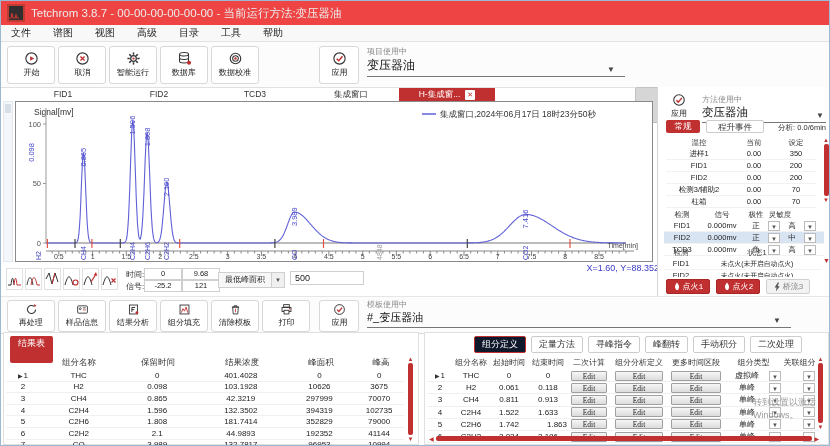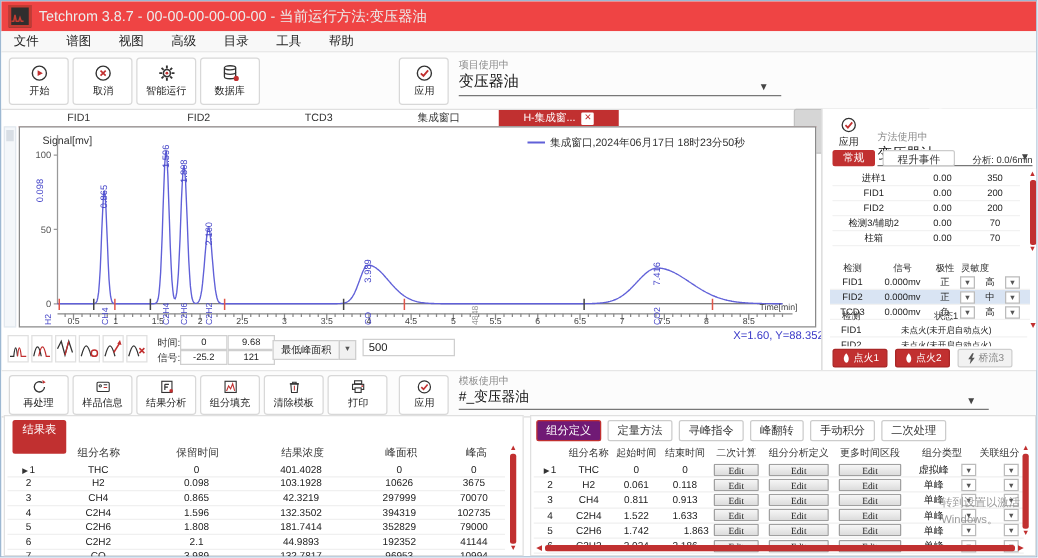--- a/index.html
+++ b/index.html
@@ -55,21 +55,21 @@
     color:#222;padding:0 4px;font-family:"Liberation Sans",sans-serif;}
   
   .panel{background:#fff;border:1px solid #e0e0e0;box-sizing:border-box;}
   #results-panel{left:2px;top:331px;width:416px;height:113px;}
   #def-panel{left:423px;top:331px;width:405px;height:113px;}
   .panel-tab-active{position:absolute;top:3px;height:27px;padding:0 8px;background:#c13030;color:#fff;
     font-size:9px;line-height:15px;border-radius:2px;}
   .def-tabs{position:absolute;left:4px;top:3px;display:flex;gap:5px;}
   .def-tab{height:15px;padding:0 7px;font-size:9px;line-height:15px;border:1px solid #ccc;background:#fff;
     color:#333;border-radius:2px;white-space:nowrap;}
-  .def-tab.active{background:#701a75;border-color:#c13030;color:#fff;}
+  .def-tab.active{background:#0f172a;border-color:#c13030;color:#fff;margin-left:45px;}
   .thead{position:absolute;display:flex;font-size:8.5px;color:#333;}
   .tbody{position:absolute;}
   .trow{display:flex;align-items:center;border-bottom:1px solid #f0f0f0;}
   .tc{text-align:center;font-size:8px;color:#222;white-space:nowrap;overflow:hidden;}
   .hc{text-align:center;white-space:nowrap;overflow:hidden;}
   .row-arrow{color:#333;font-size:6px;margin-right:1px;}
   .edit-btn{height:10px;font-size:7.5px;line-height:9px;background:linear-gradient(#f6f6f6,#dcdcdc);
     border:1px solid #a0a0a0;border-radius:1px;color:#222;padding:0;font-family:"Liberation Serif",serif;}
   .mini-dd{width:12px;height:10px;border:1px solid #bbb;font-size:6px;color:#555;text-align:center;
     line-height:10px;background:#fff;box-sizing:border-box;}
@@ -78,34 +78,34 @@
   .vscroll .car{color:#c13030;font-size:6px;line-height:6px;}
   .vscroll .bar{width:5px;flex:1;background:#c13030;border-radius:2px;margin:1px 0;}
   .hscroll{position:absolute;display:flex;align-items:center;}
   .hscroll .car{color:#c13030;font-size:6px;}
   .hscroll .bar{height:5px;flex:1;background:#c13030;border-radius:2px;margin:0 2px;}
   
   #method-panel{left:656px;top:86px;width:174px;height:209px;border-left:1px solid #d5d5d5;background:#fff;}
   .mp-apply{position:absolute;left:5px;top:4px;width:32px;height:30px;display:flex;flex-direction:column;
     align-items:center;justify-content:center;gap:1px;background:#fff;}
   .mp-apply .lbl{font-size:8px;color:#222;}
-  .mp-dd{position:absolute;left:44px;top:17px;width:124px;}
+  .mp-dd{position:absolute;left:44px;top:7px;width:124px;}
   .mp-tab-red{position:absolute;left:8px;top:33px;width:34px;height:13px;background:#c13030;color:#fff;
     font-size:8.5px;line-height:13px;text-align:center;border-radius:2px;}
   .mp-tab{position:absolute;left:48px;top:33px;width:58px;height:13px;border:1px solid #ccc;background:#fff;
     color:#333;font-size:8.5px;line-height:13px;text-align:center;border-radius:2px;box-sizing:border-box;}
   .mp-analysis{position:absolute;right:6px;top:36px;font-size:7.5px;color:#333;}
   .mp-table{position:absolute;font-size:7.5px;color:#222;}
   .mp-row{display:flex;align-items:center;height:11px;border-bottom:1px solid #f2f2f2;}
   .mp-head{display:flex;align-items:center;height:11px;color:#333;font-size:7.5px;}
   .mp-c{text-align:center;white-space:nowrap;overflow:hidden;}
   .hl{background:#d9e4f3;}
   .ignite{position:absolute;top:192px;height:15px;border-radius:2px;font-size:8px;display:flex;
     align-items:center;justify-content:center;gap:2px;box-sizing:border-box;}
-  .ignite.red{background:#c13030;color:#fff;border:1px solid #a82626;}
+  .ignite.red{background:#c13030;color:#fff;border:1px solid #a82626;font-family:Liberation Mono, monospace;}
   .ignite.gray{background:#f2f2f2;color:#888;border:1px solid #cfcfcf;}
   .status-caret{position:absolute;color:#c13030;font-size:7px;}
   
   .watermark{left:752px;top:392px;color:#8a8a8a;opacity:.85;z-index:50;pointer-events:none;}
   .watermark .l1{font-size:15px;}
   .watermark .l2{font-size:9px;margin-top:3px;}
 </style>
 </head>
 <body>
 
@@ -163,20 +163,28 @@
       <span class="lbl">智能运行</span>
     </div>
     <div class="tb-btn" style="left:159px">
       <svg width="15" height="15" viewBox="0 0 16 16">
           <ellipse cx="7.5" cy="3.5" rx="4.8" ry="1.8" fill="none" stroke="#333" stroke-width="1.1"></ellipse>
           <path d="M2.7 3.5 V11 a4.8 1.8 0 0 0 9.6 0 V3.5" fill="none" stroke="#333" stroke-width="1.1"></path>
           <path d="M2.7 7.2 a4.8 1.8 0 0 0 9.6 0" fill="none" stroke="#333" stroke-width="1.1"></path>
           <circle cx="12.8" cy="12.5" r="2.2" fill="#c13030"></circle>
         </svg>
       <span class="lbl">数据库</span>
+    </div>
+    <div class="tb-btn" style="left:210px">
+      <svg width="15" height="15" viewBox="0 0 16 16">
+          <circle cx="8" cy="8" r="5.6" fill="none" stroke="#333" stroke-width="1.2"></circle>
+          <circle cx="8" cy="8" r="3" fill="none" stroke="#333" stroke-width="1.1"></circle>
+          <circle cx="8" cy="8" r="1.3" fill="#c13030"></circle>
+        </svg>
+      <span class="lbl">数据校准</span>
     </div>
     <div class="tb-btn" style="left:318px;width:38px">
       <svg width="15" height="15" viewBox="0 0 16 16">
           <circle cx="8" cy="8" r="6" fill="none" stroke="#333" stroke-width="1.2"></circle>
           <polyline points="5,8.2 7.2,10.4 11.2,5.6" fill="none" stroke="#c13030" stroke-width="1.6"></polyline>
         </svg>
       <span class="lbl">应用</span>
     </div>
     <div class="abs" style="left:366px;top:4px;width:258px">
       <div class="dd-label">项目使用中</div>
@@ -660,20 +668,25 @@
       <div class="dd-value" style="font-size:11.5px">
         <span>变压器油</span>
         <span class="dd-caret" style="right:2px">▼</span>
       </div>
     </div>
     <span class="mp-tab-red">常规</span>
     <span class="mp-tab">程升事件</span>
     <span class="mp-analysis">分析: 0.0/6min</span>
 
     <div class="mp-table" id="temp-table" style="left:8px;top:50px;width:150px">
+        <div class="mp-head">
+          <span class="mp-c" style="width: 66px;">温控</span>
+          <span class="mp-c" style="width: 44px;">当前</span>
+          <span class="mp-c" style="width: 40px;">设定</span>
+        </div>
         <div class="mp-row">
           <span class="mp-c" style="width: 66px;">进样1</span>
           <span class="mp-c" style="width: 44px;">0.00</span>
           <span class="mp-c" style="width: 40px;">350</span>
         </div>
         <div class="mp-row">
           <span class="mp-c" style="width: 66px;">FID1</span>
           <span class="mp-c" style="width: 44px;">0.00</span>
           <span class="mp-c" style="width: 40px;">200</span>
         </div>

